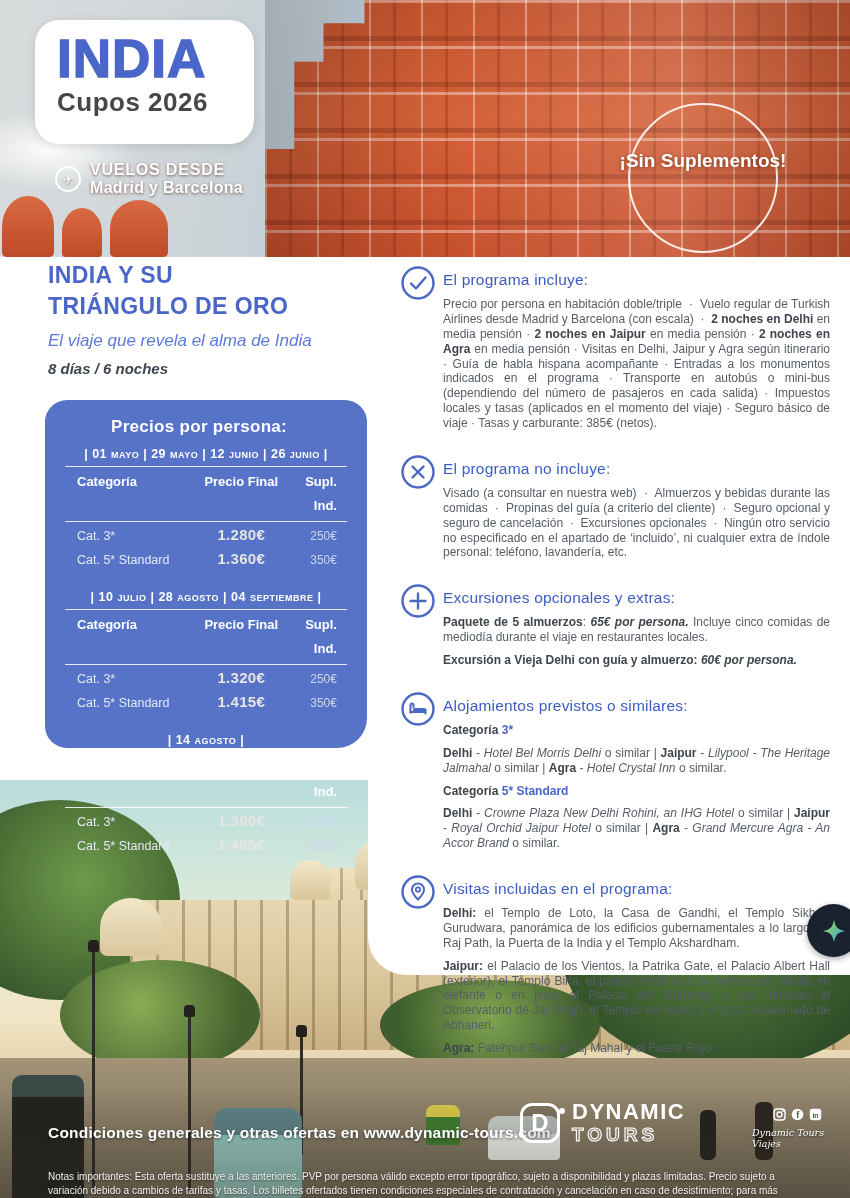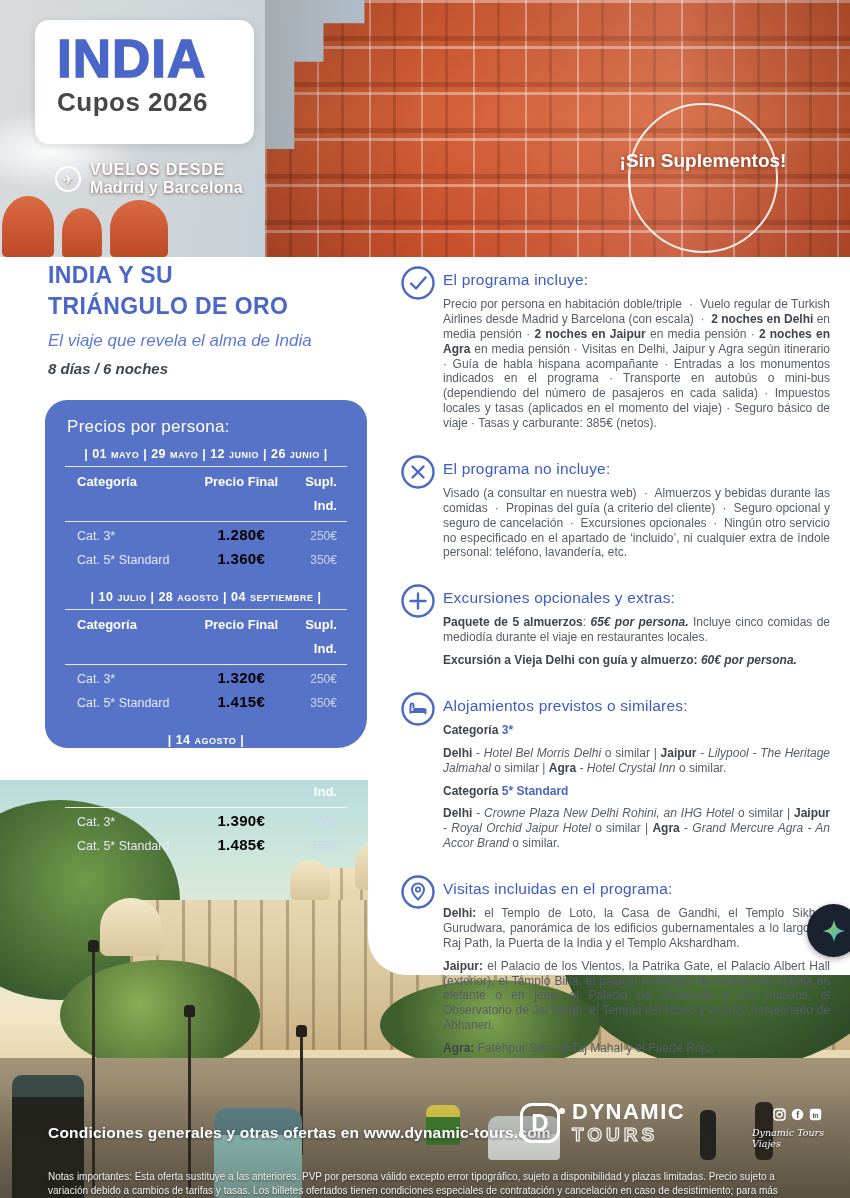--- a/index.html
+++ b/index.html
@@ -20,21 +20,21 @@
       repeating-linear-gradient(180deg, rgba(255,255,255,.38) 0 3px, rgba(0,0,0,0) 3px 36px, rgba(94,27,10,.25) 36px 41px, rgba(0,0,0,0) 41px 46px),
       repeating-linear-gradient(90deg, rgba(255,240,230,.4) 0 2px, rgba(0,0,0,0) 2px 24px, rgba(90,25,8,.22) 24px 27px, rgba(0,0,0,0) 27px 52px),
       linear-gradient(180deg,#c3532e 0%,#d46138 45%,#c64f2c 100%);
     clip-path:polygon(0% 100%,0% 58%,5% 58%,5% 24%,10% 24%,10% 9%,17% 9%,17% 0%,100% 0%,100% 100%);}
   .facade-shade{position:absolute; left:265px; top:0; width:585px; height:257px;
     background:linear-gradient(90deg,rgba(0,0,0,.18),rgba(0,0,0,0) 30%,rgba(255,255,255,.12) 70%,rgba(0,0,0,.15)); pointer-events:none;}
   .dome{position:absolute; background:linear-gradient(180deg,#d96a42,#bf4a28); border-radius:50% 50% 8% 8%;}
 
   
   .title-card{position:absolute; left:35px; top:20px; width:219px; height:124px; background:#fff;
-    border-radius:14px; z-index:3; padding:12px 0 0 22px; box-shadow:0 2px 10px rgba(0,0,0,.12);}
+    border-radius:24px; z-index:3; padding:12px 0 0 22px; box-shadow:0 2px 10px rgba(0,0,0,.12);}
   .title-card .big{font-size:53px; font-weight:700; letter-spacing:1px; color:var(--accent);
     -webkit-text-stroke:1.5px var(--accent); line-height:1.02;}
   .title-card .small{font-size:26px; font-weight:700; color:#474747; letter-spacing:.5px; margin-top:1px;}
 
   
   .badge{position:absolute; left:623px; top:103px; width:160px; height:150px; z-index:3;}
   .badge .ring{position:absolute; left:5px; top:0; width:150px; height:150px; border:2px solid rgba(255,255,255,.88); border-radius:50%;}
   .badge .txt{position:absolute; left:-45px; top:46px; width:250px; text-align:center; color:#fff;
     font-size:19px; font-weight:700; line-height:1.25; text-shadow:0 1px 4px rgba(70,20,5,.55);}
 
@@ -54,31 +54,31 @@
 
   
   .intro{position:absolute; left:48px; top:260px; width:330px; z-index:2;}
   .intro h1{font-size:23px; font-weight:700; color:var(--accent); line-height:1.35; letter-spacing:.4px;}
   .intro .tagline{font-size:17px; font-style:italic; color:#5b79d8; margin-top:9px;}
   .intro .duration{font-size:15px; font-weight:700; font-style:italic; color:#3f4650; margin-top:9px;}
 
   
   .prices{position:absolute; left:45px; top:400px; width:322px; height:348px; background:var(--box-blue);
     border-radius:22px 22px 30px 22px; z-index:2; color:#fff; padding:17px 20px 0 20px;}
-  .prices h2{font-size:17px; font-weight:400; letter-spacing:.3px; padding-left:2px;}
+  .prices h2{font-size:17px; font-weight:700; letter-spacing:.3px; padding-left:2px;margin-left:44px;}
   .p-dates{text-align:center; font-size:12.5px; font-weight:700; font-variant:small-caps; letter-spacing:.5px; margin:10px 0 5px;}
   .p-rule{height:1px; background:rgba(255,255,255,.85); margin:3px 0;}
   .p-row{display:flex; align-items:baseline; line-height:19px;}
   .p-row .c1{width:47%; text-align:left; padding-left:12px;}
   .p-row .c2{width:31%; text-align:center;}
   .p-row .c3{width:22%; text-align:right; padding-right:10px;}
   .p-head{font-size:13px; font-weight:700; line-height:24px;}
   .p-body{margin-top:3px;}
   .p-body .c1{font-size:12.5px; color:#e4e9f8;}
-  .p-body .c2{font-size:15px; font-weight:700; color:#000000; letter-spacing:.3px;}
+  .p-body .c2{font-size:15px; font-weight:700; color:#e5e5e5; letter-spacing:.3px;}
   .p-body .c3{font-size:12px; color:#ccd5f0;}
   .p-gap{height:10px;}
 
   
   .photo{position:absolute; left:0; top:780px; width:850px; height:418px; z-index:1;
     background:linear-gradient(180deg,#b9dcdc 0%,#cde6dc 18%,#e7ecd6 40%,#f1e4c3 58%,#e8d8b4 66%);}
   .ph-tree{position:absolute; border-radius:50%;}
   .ph-palace{position:absolute; left:130px; top:120px; width:720px; height:150px;
     background:
       repeating-linear-gradient(90deg, rgba(92,70,40,.35) 0 3px, rgba(0,0,0,0) 3px 26px),

